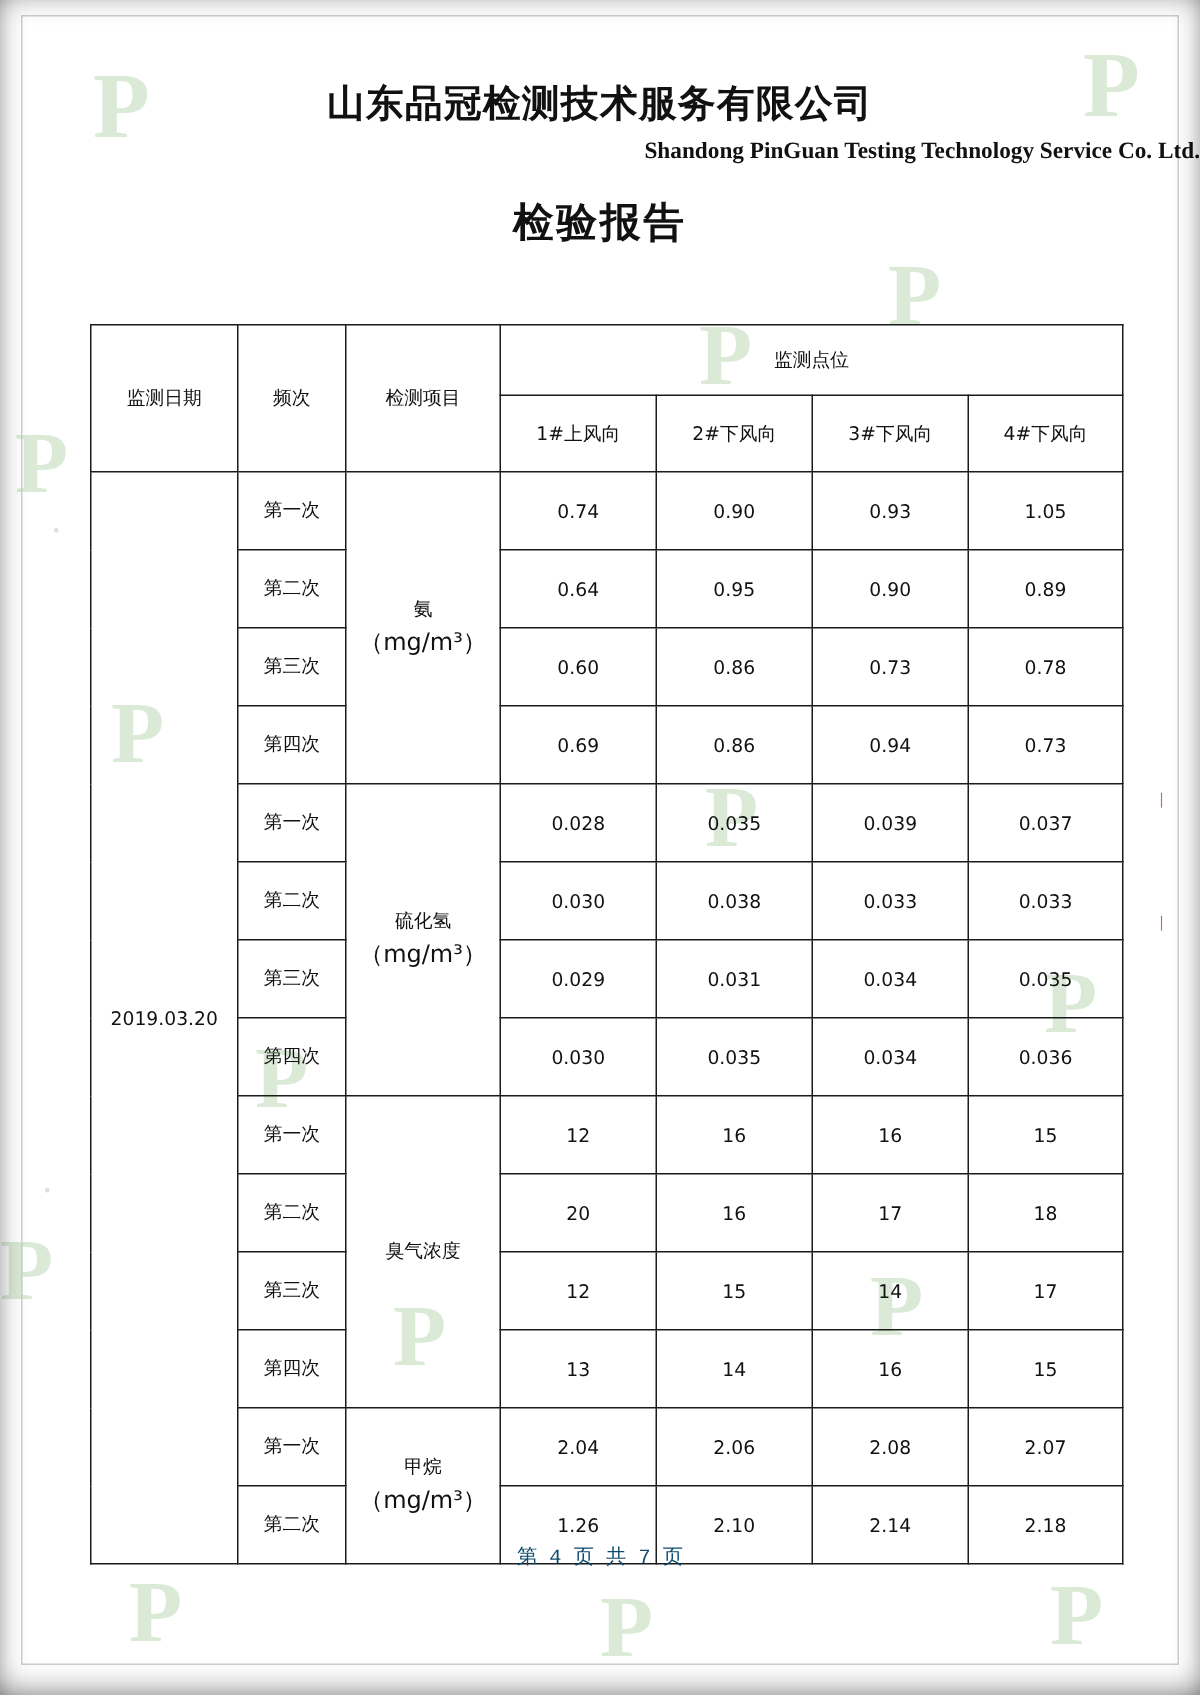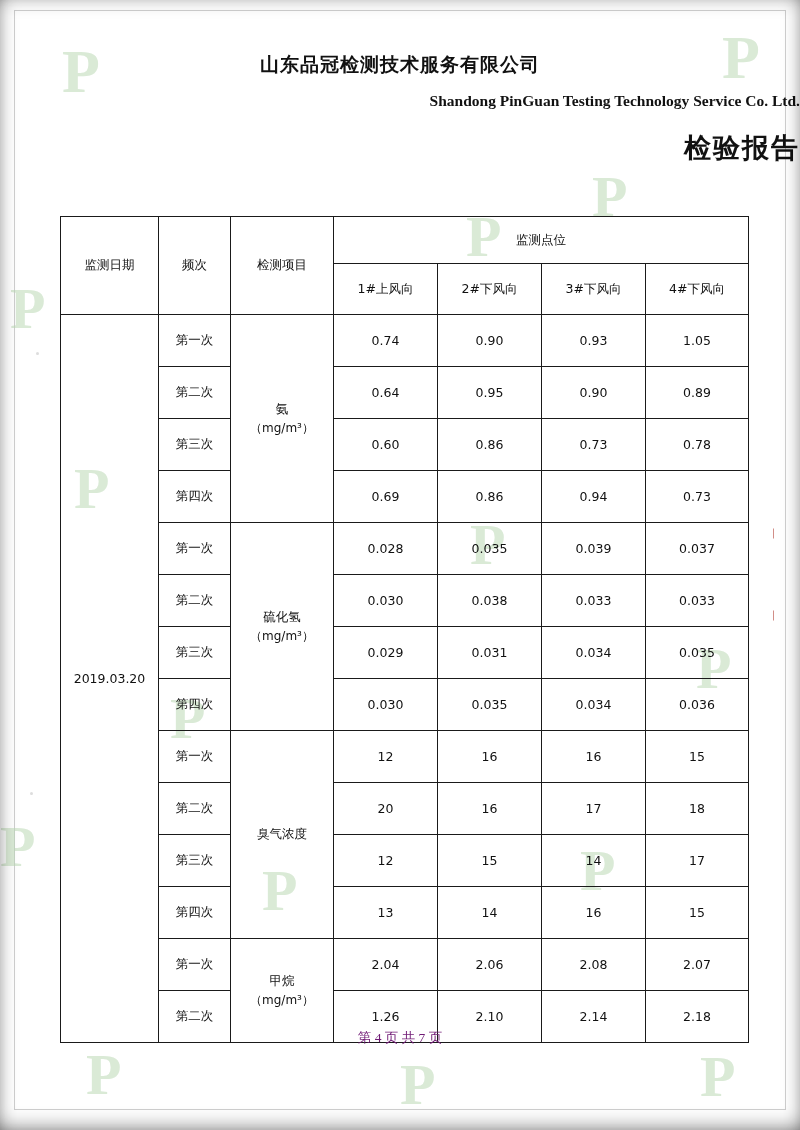--- a/index.html
+++ b/index.html
@@ -59,39 +59,39 @@
   }
 
   
   .company-cn {
     position: absolute;
     left: 0; right: 0;
     top: 52px;
     text-align: center;
     font-family: "DejaVu Sans", sans-serif;
     font-weight: bold;
-    font-size: 19px;
+    font-size: 25px;
     letter-spacing: 1px;
     color: #111;
   }
   .company-en {
     position: absolute;
     left: 0; right: 0;
     top: 92px;
     text-align: right;
     font-family: "Liberation Serif", serif;
     font-weight: bold;
     font-size: 15.5px;
     color: #111;
   }
   .report-cn {
     position: absolute;
     left: 0; right: 0;
     top: 130px;
-    text-align: right;
+    text-align: center;
     font-family: "DejaVu Sans", sans-serif;
     font-weight: bold;
     font-size: 27px;
     letter-spacing: 2px;
     color: #111;
   }
   .report-en {
     position: absolute;
     left: 0; right: 0;
     top: 171px;
@@ -147,21 +147,21 @@
   .date-cell {
     font-family: "Liberation Serif", serif;
     font-size: 13.5px;
   }
   .item-cell {
     font-family: "DejaVu Sans", sans-serif;
     font-size: 13px;
     line-height: 1.5;
   }
   .item-cell .unit {
-    font-size: 12px;
+    font-size: 16px;
     display: block;
   }
   .freq-cell {
     font-family: "DejaVu Sans", sans-serif;
     font-size: 13px;
   }
   .hdr-main {
     font-family: "DejaVu Sans", sans-serif;
     font-size: 13.5px;
   }
@@ -169,23 +169,23 @@
     font-family: "DejaVu Sans", sans-serif;
     font-size: 12.5px;
   }
 
   
   .footer {
     position: absolute;
     left: 0; right: 0;
     top: 1029px;
     text-align: center;
-    font-family: Liberation Serif, serif;
+    font-family: Liberation Mono, monospace;
     font-size: 13.5px;
-    color: #701a75;
+    color: #0c4a6e;
   }
 
   
   .speck {
     position: absolute;
     background: #bbb;
     border-radius: 50%;
     opacity: .5;
   }
   .redmark {

